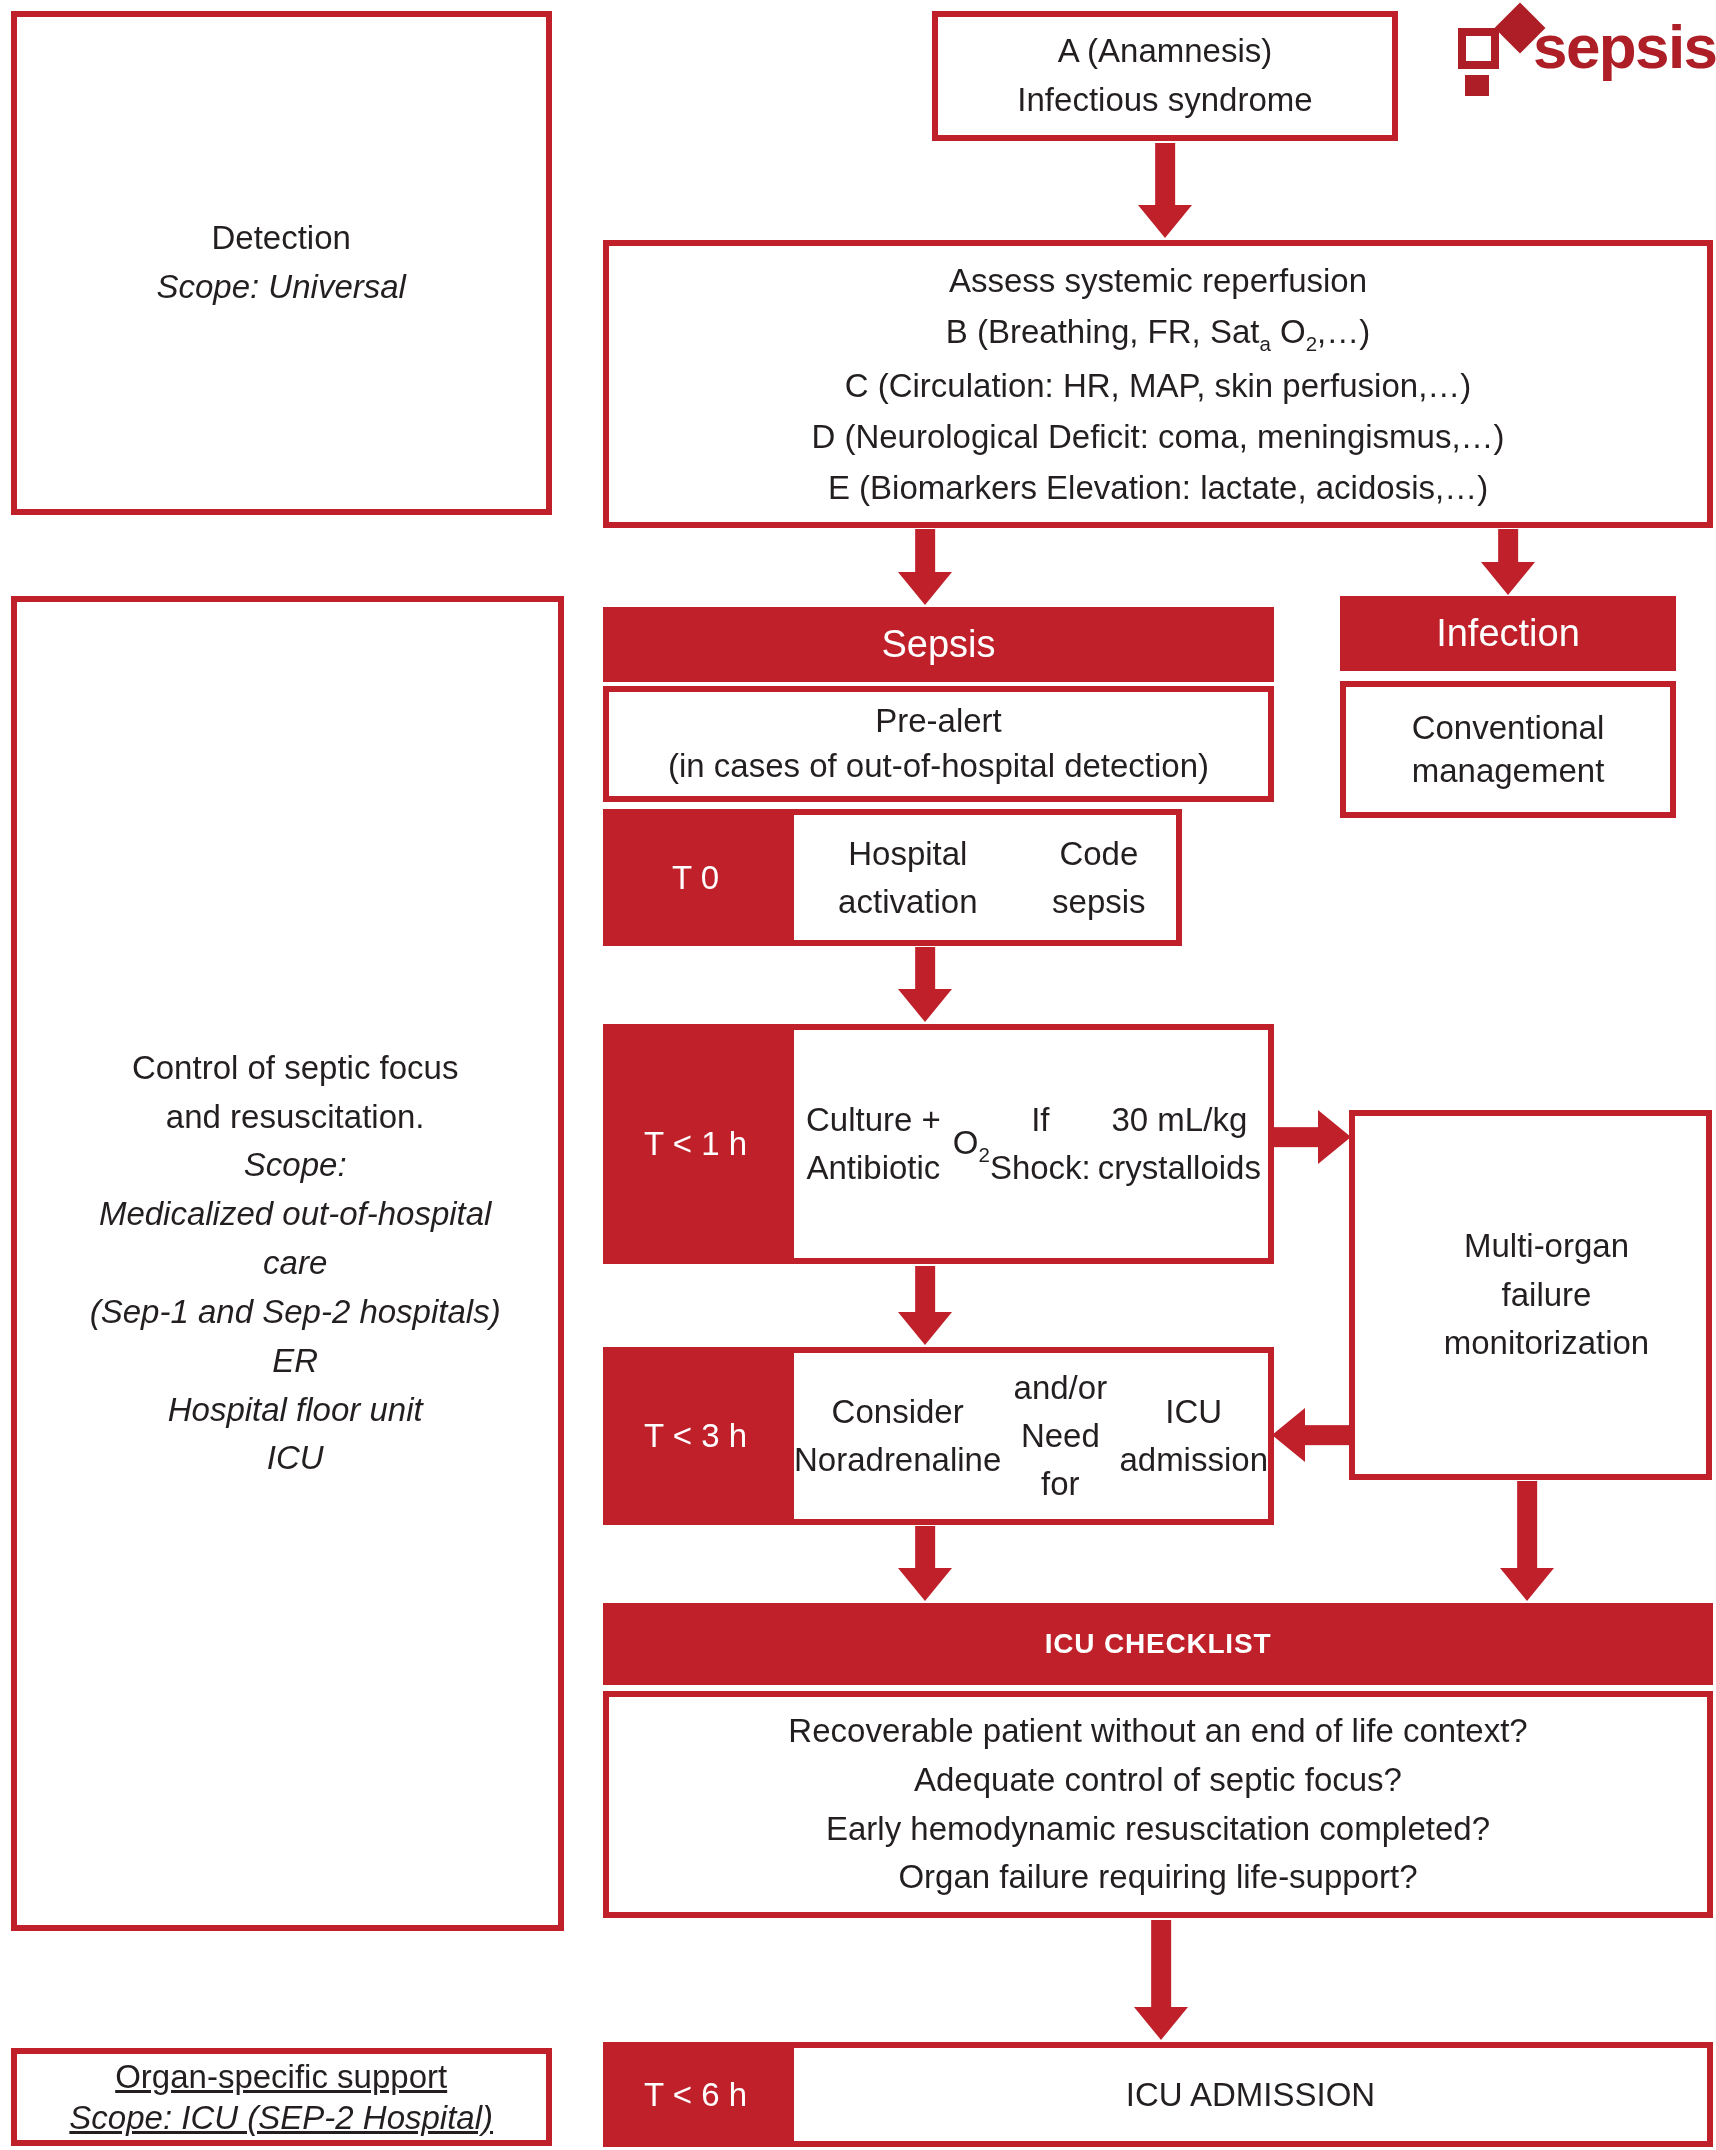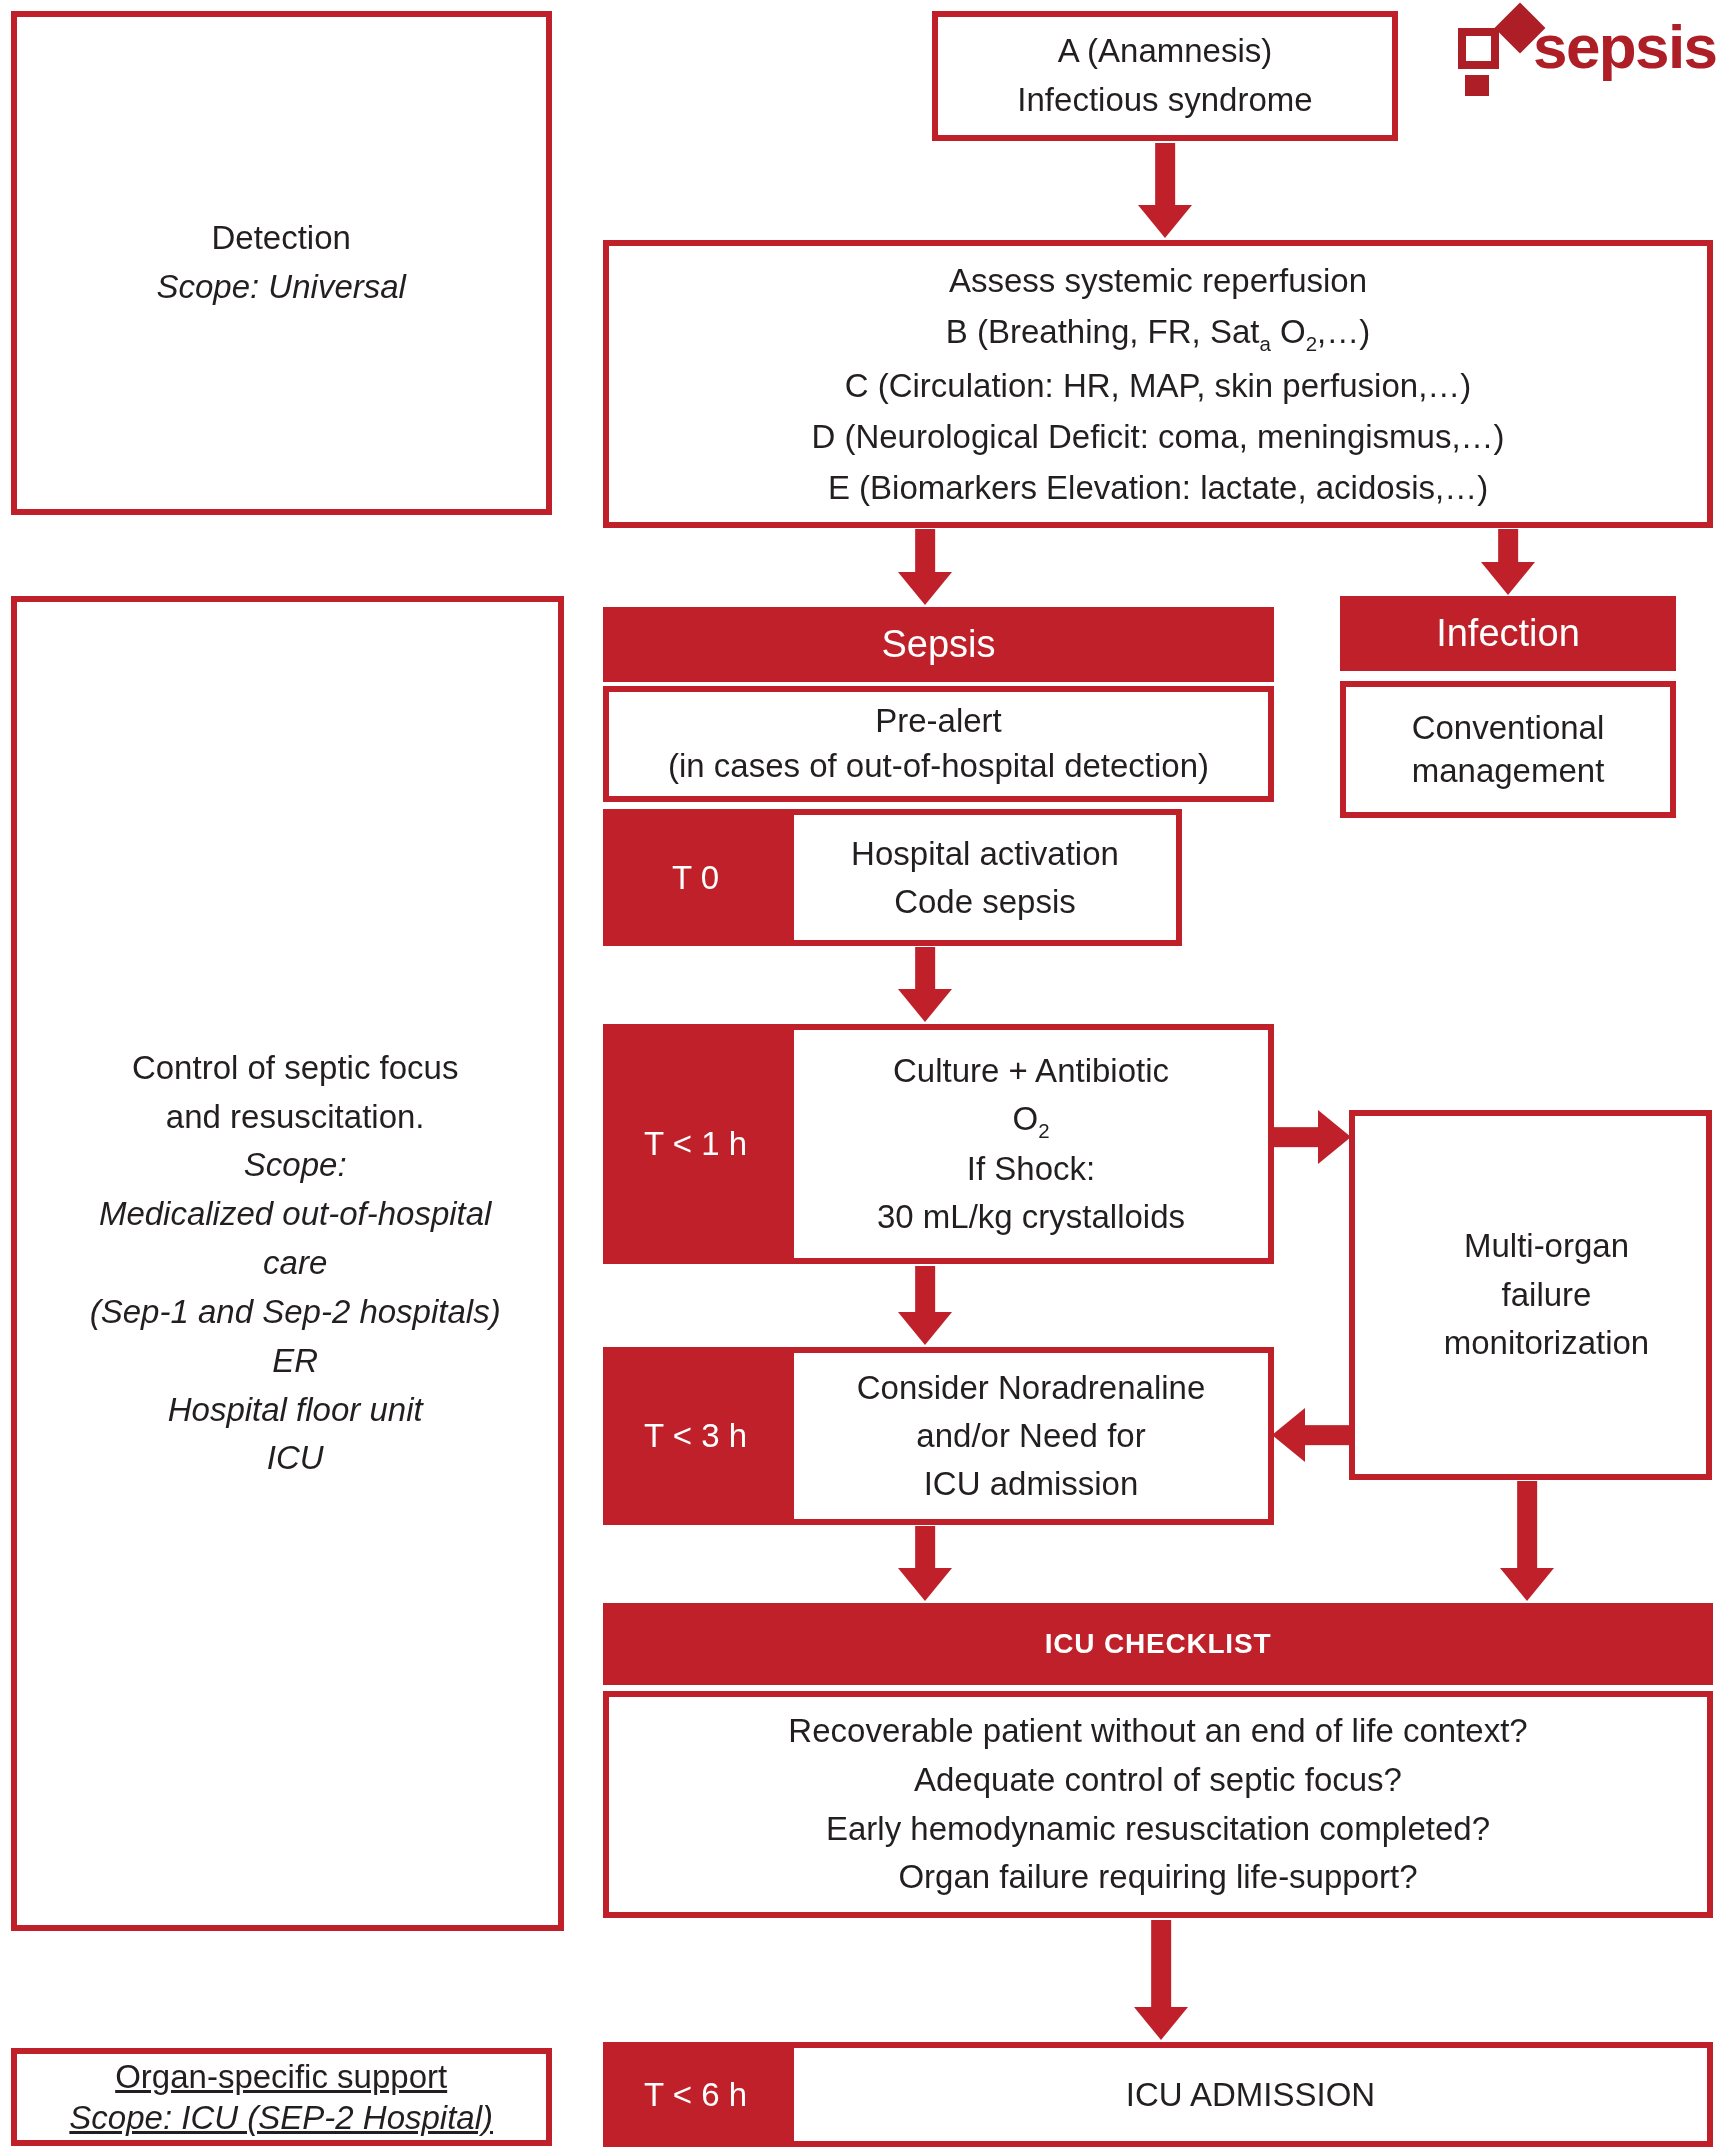--- a/index.html
+++ b/index.html
@@ -29,21 +29,21 @@
   .hdr-bold{font-size:28px;font-weight:bold;letter-spacing:0.8px;}
 
   .trow{position:absolute;display:flex;align-items:stretch;}
   .tlabel{
     flex:0 0 185px;background:var(--red);color:#fff;
     display:flex;align-items:center;justify-content:center;
     font-size:33px;
   }
   .tbody{
     flex:1;border:6.6px solid var(--red);background:#fff;
-    display:flex;flex-direction:column;align-items:center;justify-content:center;
+    display:flex;flex-direction:row;align-items:center;justify-content:center;
     text-align:center;font-size:33px;
   }
   .tbody .line{line-height:1.45;}
 
   .italic{font-style:italic;}
 
   sub{font-size:0.62em;}
 
   
   .arrow-down{position:absolute;width:54px;}

